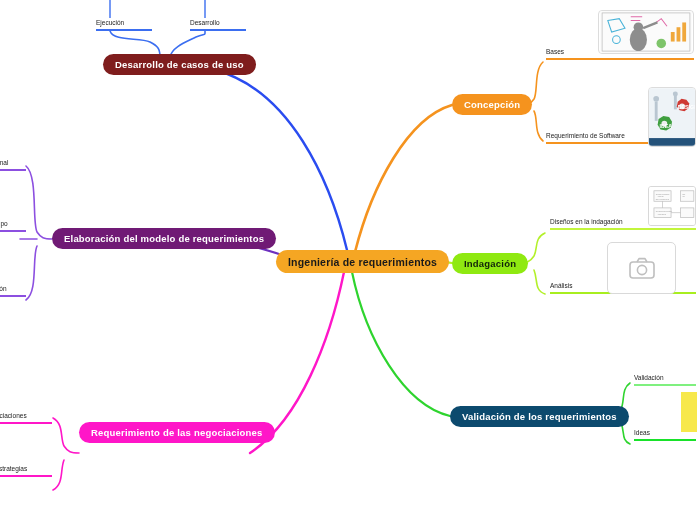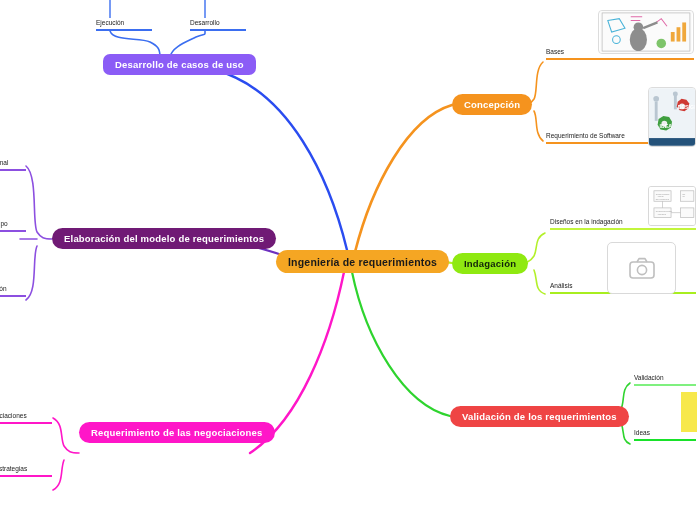--- a/index.html
+++ b/index.html
@@ -46,24 +46,24 @@
     height: 24px;
     background: #f5a623;
     color: #1a1a1a;
   }
   .node-l1 {
     font-size: 9.5px;
     height: 21px;
   }
   .n-concepcion   { background: #f5931e; color: #ffffff; }
   .n-indagacion   { background: #8fe911; color: #10230a; text-align: center; }
-  .n-validacionreq{ background: #ef4444; color: #ffffff; }
+  .n-validacionreq{ background: #0c4a6e; color: #ffffff; }
   .n-negociaciones{ background: #ff16c8; color: #ffffff; }
   .n-modelo       { background: #701a75; color: #ffffff; }
-  .n-casosuso     { background: #8b5cf6; color: #ffffff; border-radius: 7px; }
+  .n-casosuso     { background: #7f1d1d; color: #ffffff; }
 
   
   .leaf {
     position: absolute;
     box-sizing: border-box;
     font-size: 6.5px;
     color: #1a1a1a;
     padding-bottom: 3px;
     white-space: nowrap;
     z-index: 5;

